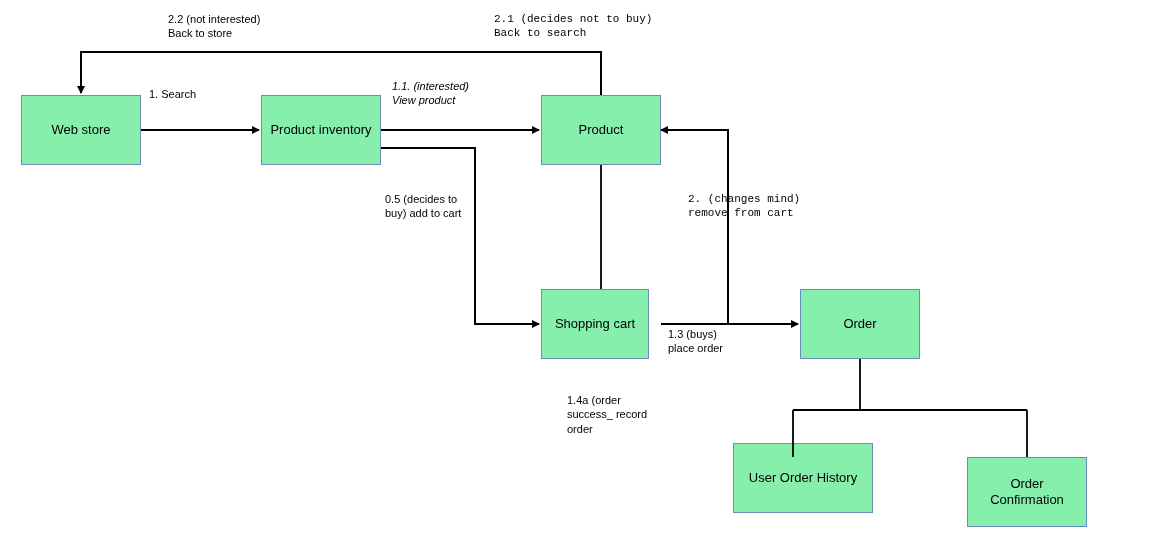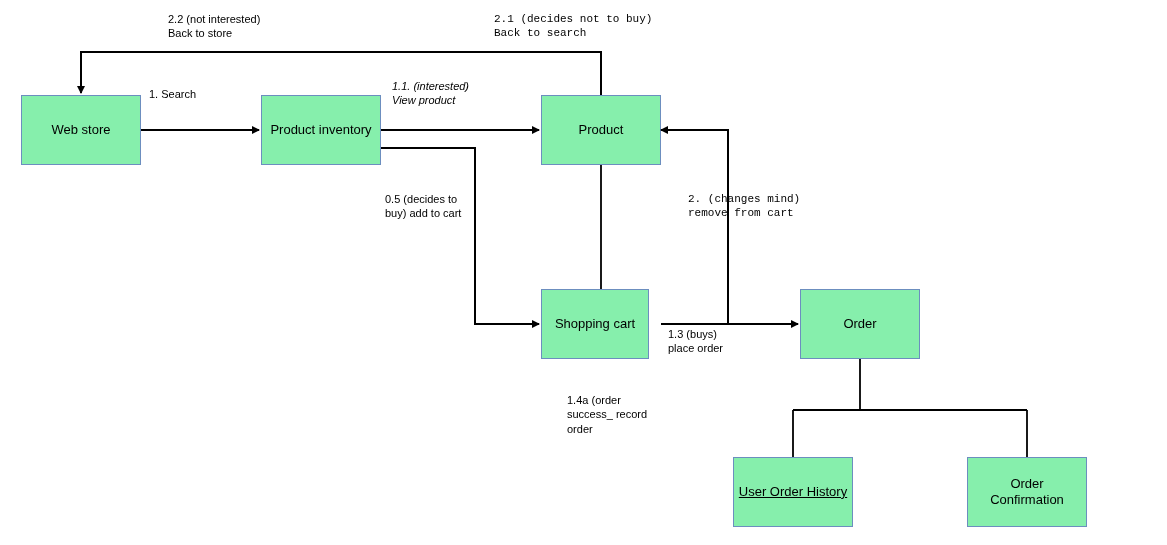--- a/index.html
+++ b/index.html
@@ -76,21 +76,21 @@
   </div>
 
   <div class="node" style="left:541px; top:289px; width:108px; height:70px;">
     <span>Shopping cart</span>
   </div>
 
   <div class="node" style="left:800px; top:289px; width:120px; height:70px;">
     <span>Order</span>
   </div>
 
-  <div class="node" style="left:733px; top:457px; width:120px; height:70px;text-decoration:underline;">
+  <div class="node" style="left:733px; top:443px; width:140px; height:70px;">
     <span>User Order
 History</span>
   </div>
 
   <div class="node" style="left:967px; top:457px; width:120px; height:70px;">
     <span>Order
 Confirmation</span>
   </div>
 
   <div class="label" style="left:149px; top:87px;">1. Search</div>

